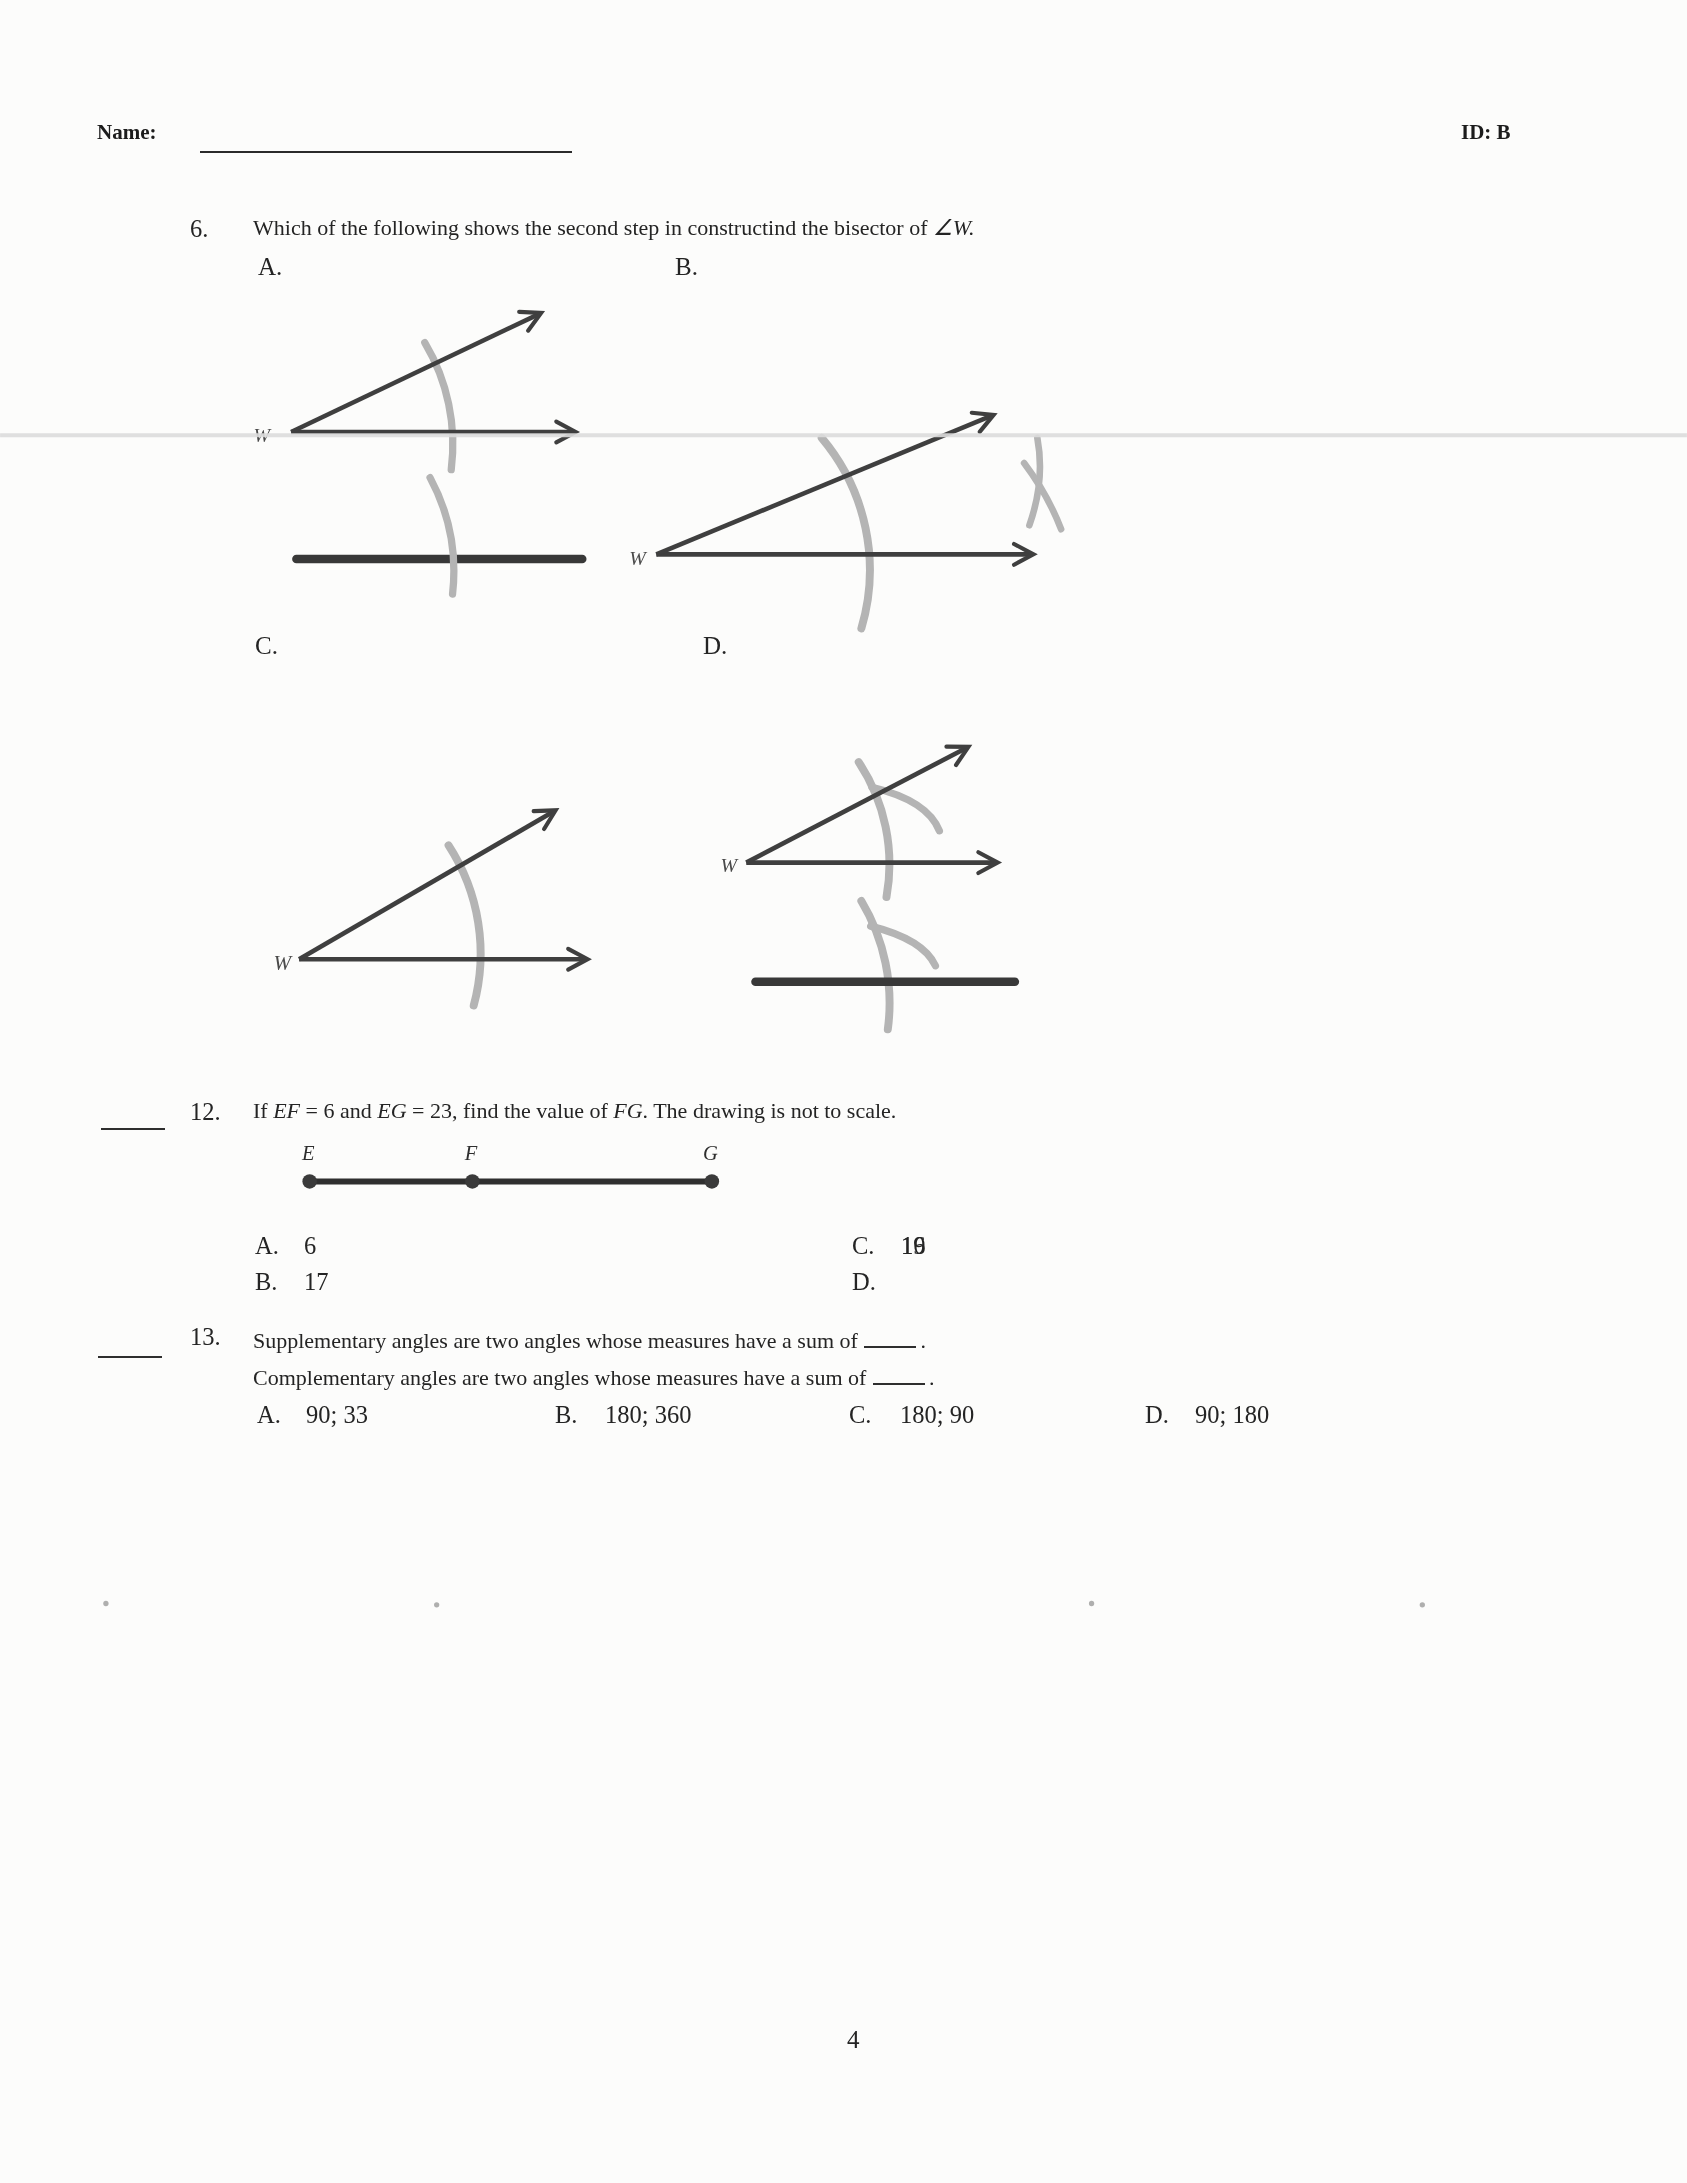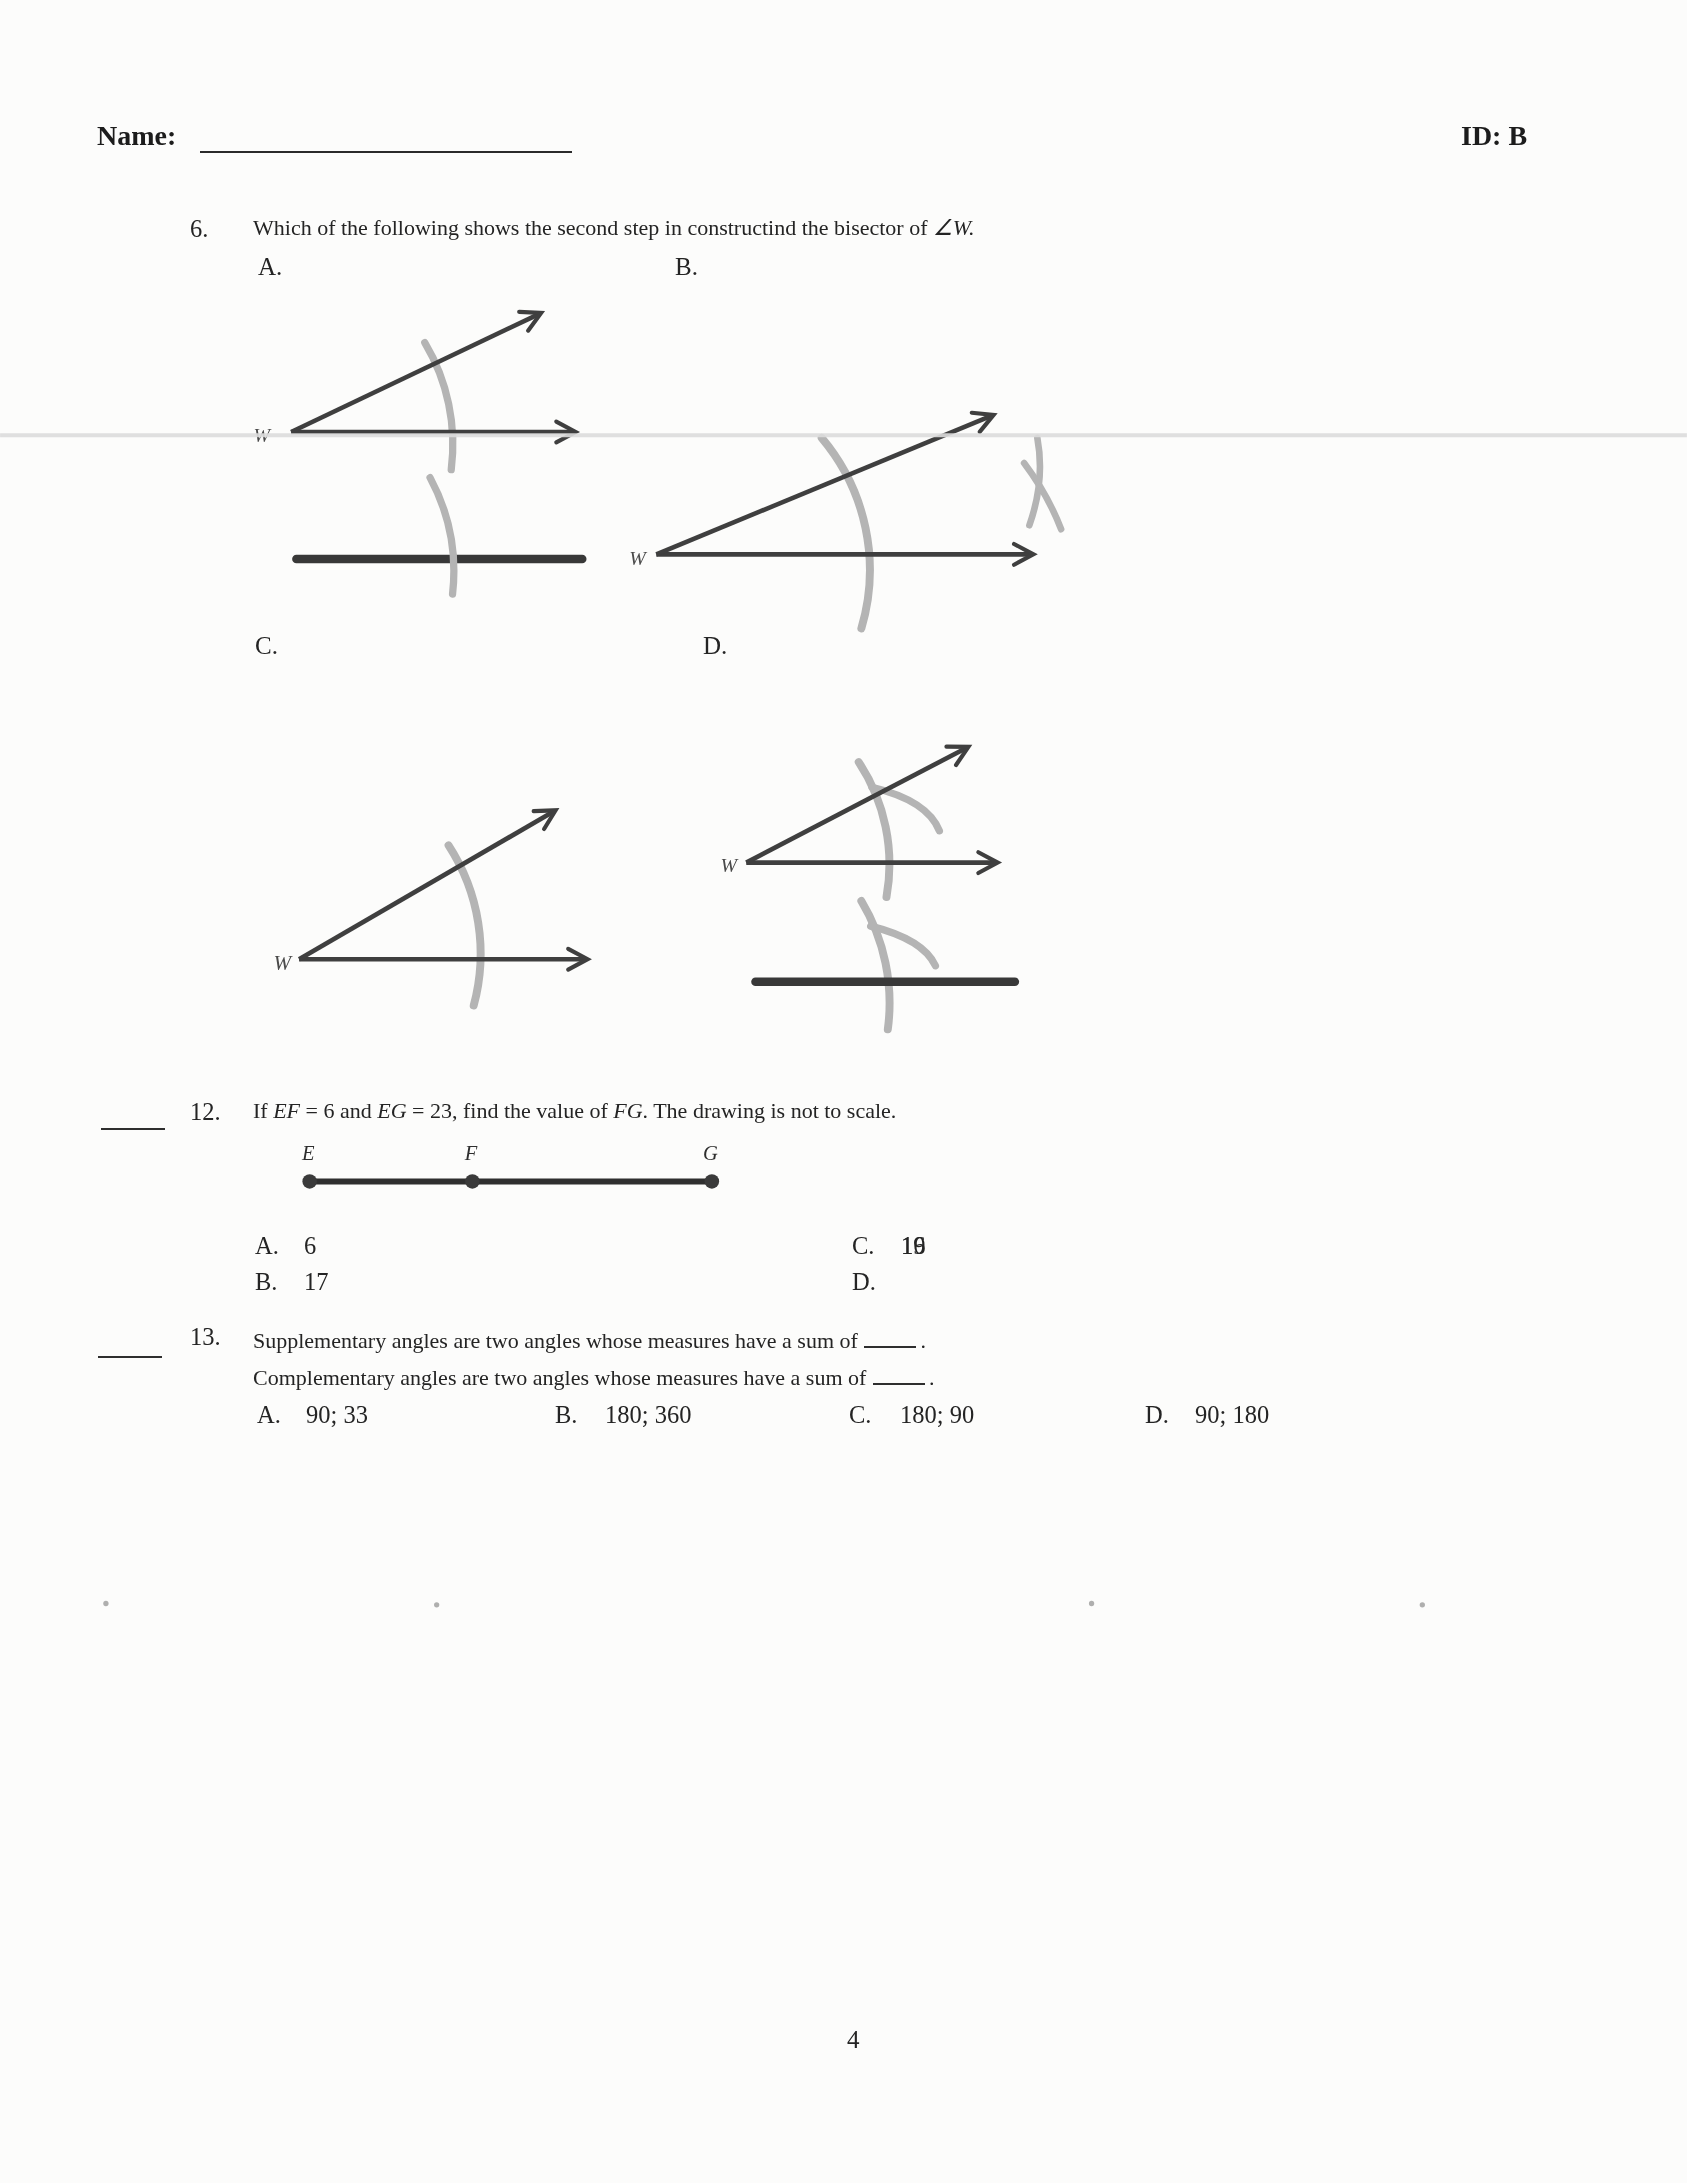--- a/index.html
+++ b/index.html
@@ -3,21 +3,21 @@
 <meta charset="utf-8">
 <style>
   html,body { margin:0; padding:0; background:#9a9a9a; }
   .page {
     position:relative; width:1687px; height:2183px;
     background:#fcfcfb; overflow:hidden;
     font-family:"Liberation Serif", serif; color:#242424;
   }
   .abs { position:absolute; white-space:nowrap; }
   .body-text { font-size:22px; line-height:1.2; }
-  .hdr { font-size:28px; font-weight:bold; color:#1c1c1c; }
+  .hdr { font-size:21px; font-weight:bold; color:#1c1c1c; }
   .qnum { font-size:24.5px; }
   .choice { font-size:25px; }
   .opt-label { font-size:24.5px; }
   .opt-val { font-size:24.5px; }
   .it { font-style:italic; }
   .blank-inline {
     display:inline-block; width:52px; height:1.05em;
     border-bottom:2.6px solid #2e2e2e; margin:0 4px 0 6.6px;
   }
   .answer-blank {

